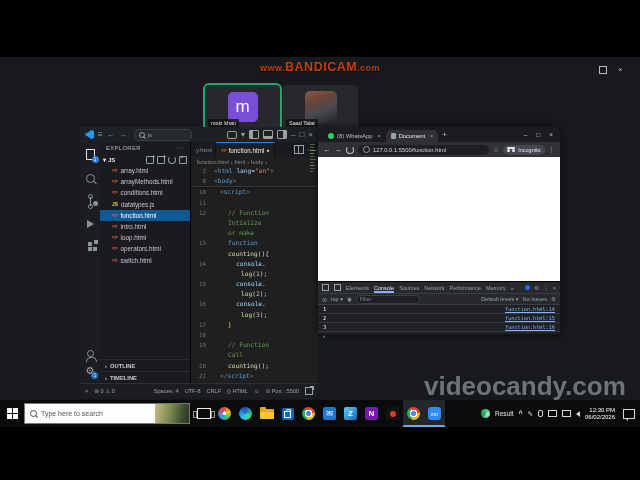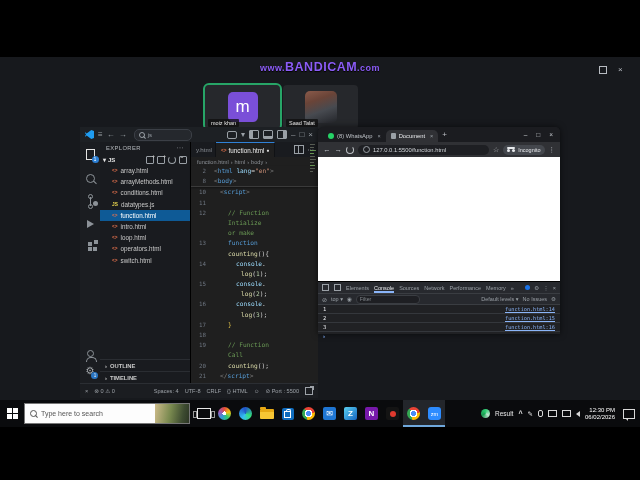--- a/index.html
+++ b/index.html
@@ -1,20 +1,20 @@
 <!DOCTYPE html>
 <html><head>
 <meta charset="utf-8">
 <style>
   html,body{margin:0;padding:0;background:#000;}
   .screen{position:relative;width:640px;height:480px;background:#000;overflow:hidden;
           font-family:"Liberation Sans",sans-serif;-webkit-font-smoothing:antialiased;}
   
   .meeting{position:absolute;left:0;top:57px;width:640px;height:343px;background:#17191d;}
-  .bandicam{position:absolute;top:57px;left:0;width:640px;text-align:center;color:#8b5cf6;
+  .bandicam{position:absolute;top:57px;left:0;width:640px;text-align:center;color:#c2410c;
             font-weight:bold;letter-spacing:.5px;text-shadow:0 1px 1px #000;}
   .b-sm{font-size:9px;} .b-lg{font-size:12.5px;}
   .tiles{position:absolute;top:85px;left:205px;display:flex;gap:3px;}
   .tile{width:75px;height:44px;background:#26282c;border-radius:4px;position:relative;}
   .tile.speaking{outline:2px solid #27a567;}
   .tile-center{position:absolute;inset:0;display:flex;align-items:center;justify-content:center;}
   .binary-label{color:#fff;font-weight:bold;font-size:8px;}
   .tile-name{position:absolute;left:3px;bottom:2px;background:rgba(16,16,16,.78);color:#e6e6e6;
              font-size:5.5px;padding:1px 3px;border-radius:1px;white-space:nowrap;}
   .avatar-m{width:30px;height:30px;border-radius:5px;background:#7a4fd8;color:#fff;font-size:17px;
@@ -635,14 +635,15 @@
       <span class="tr-sq"></span>
       <span class="tr-spk"></span>
       <div class="tb-clock">
         <div>12:30 PM</div>
         <div>06/02/2026</div>
       </div>
       <span class="tb-notif"></span>
     </div>
   </div>
 
+  <div class="vc">videocandy.com</div>
 
 </div>
 
 </body></html>

